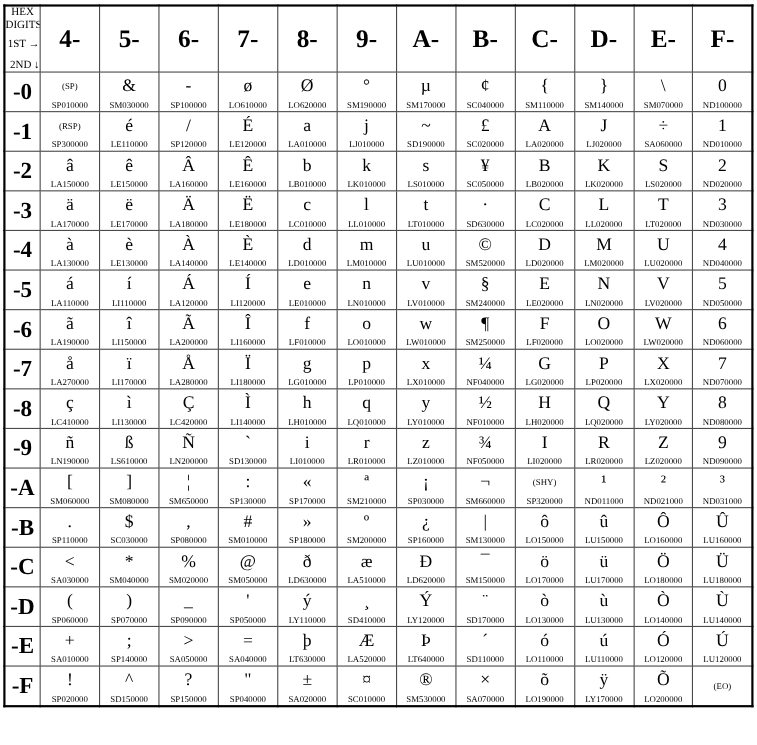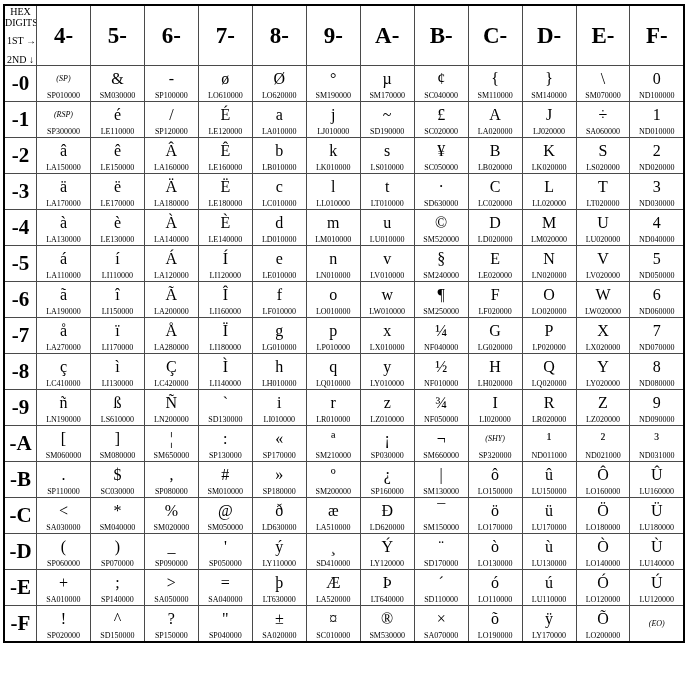--- a/index.html
+++ b/index.html
@@ -16,41 +16,41 @@
   }
   table.cp th, table.cp td {
     border: 1px solid #4a4a4a; padding: 0; margin: 0;
     text-align: center; vertical-align: middle; overflow: hidden;
   }
   th.corner {
     width: 31px; height: 50px; vertical-align: top; text-align: left;
     font-weight: normal; border-right: 1px solid #7a7a7a;
   }
   .corner-line { font-size: 10px; line-height: 11px; letter-spacing: 0; }
-  .corner-line-2, .corner-line-3 { text-align: left; padding-left: 2px; font-size: 10px; }
+  .corner-line-2, .corner-line-3 { text-align: right; padding-left: 2px; font-size: 10px; }
   .corner-line-2 { margin-top: 7px; }
   .corner-line-3 { margin-top: 8px; }
   th.colhead {
     font-size: 23px; font-weight: bold; height: 50px;
     border-left: 1px solid #8a8a8a; border-right: 1px solid #8a8a8a;
     border-bottom: 1.5px solid #000;
   }
   th.rowhead {
     font-size: 21px; font-weight: bold; width: 31px; height: 35px;
   }
   td.cell { height: 35px; }
   .cw {
     display: flex; flex-direction: column; justify-content: flex-end;
     align-items: center; height: 34px;
   }
   .g {
     flex: 1 1 auto; display: flex; align-items: center; justify-content: center;
     font-size: 16px; line-height: 16px;
   }
-  .g.word { font-size: 8px; line-height: 9px; font-style: italic; }
+  .g.word { font-size: 8px; line-height: 9px; }
   .c {
     font-size: 8px; line-height: 9px; padding-bottom: 1px;
     letter-spacing: 0; white-space: nowrap;
   }
   .caption {
     margin-top: 16px; margin-left: 2px;
     font-size: 15px; font-weight: bold;
     font-family: "Liberation Serif", serif;
   }
 </style>

